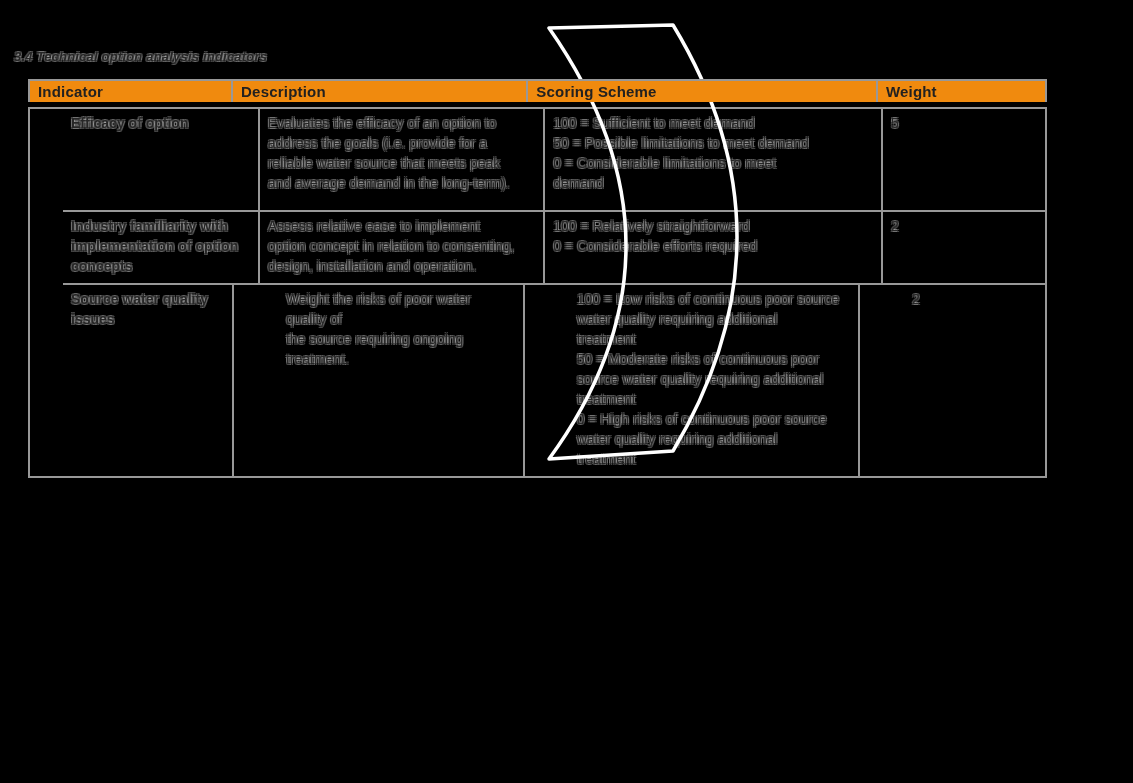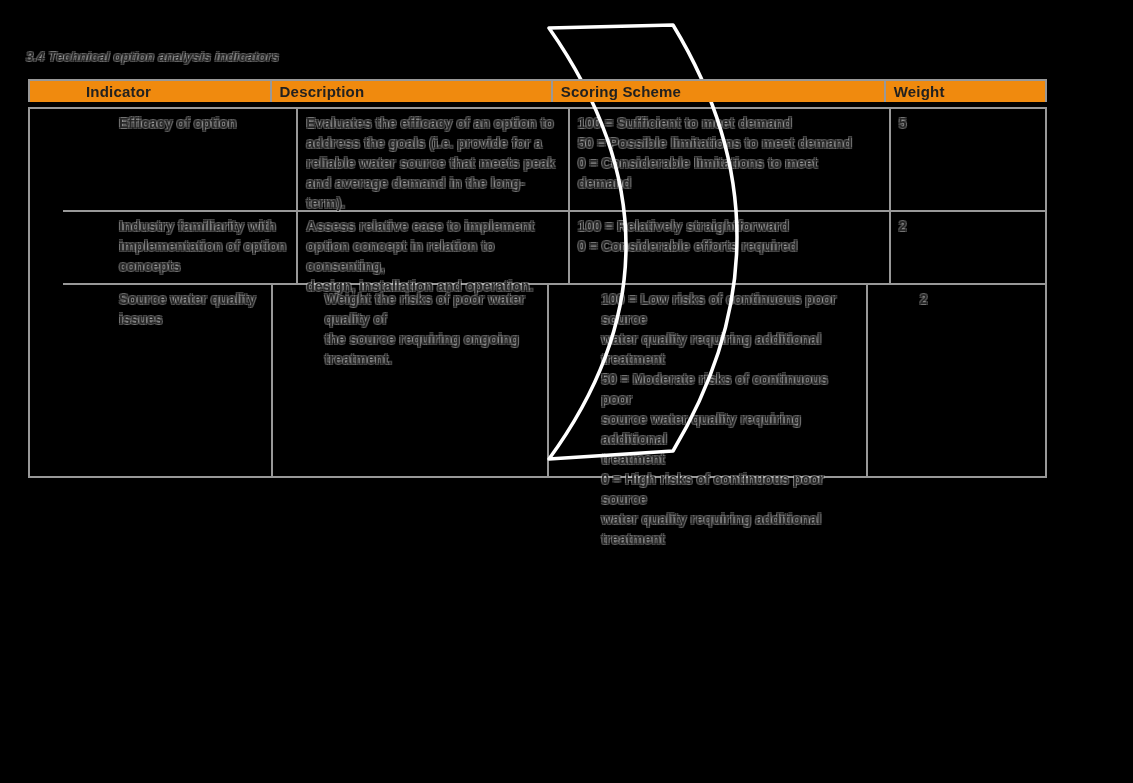--- a/index.html
+++ b/index.html
@@ -8,21 +8,21 @@
   .canvas { position:relative; width:1133px; height:783px; background:#000; }
 
   
   .ghost {
     color:#262626;
     text-shadow: 1px 1px 0 rgba(225,225,225,.30), -1px -1px 0 rgba(225,225,225,.30),
                  1px -1px 0 rgba(225,225,225,.30), -1px 1px 0 rgba(225,225,225,.30);
   }
 
   .doc-title {
-    position:absolute; left:26px; top:49px;
+    position:absolute; left:14px; top:49px;
     font-size:13px; font-style:italic; font-weight:bold; letter-spacing:.2px;
   }
 
   .table-wrap { position:absolute; left:28px; top:79px; width:1019px; }
 
   
   .header-row {
     position:relative; z-index:10;
     display:flex; width:1019px; height:23px;
     border:2px solid #989898; border-bottom:none;
@@ -41,25 +41,24 @@
     position:relative; z-index:1; margin-top:5px;
     width:1019px; border:2px solid #989898; background:transparent;padding-left:33px;
   }
   .brow { display:flex; border-bottom:2px solid #989898; }
   .brow:last-child { border-bottom:none; }
   .bcell {
     border-right:2px solid #989898;
     padding:4px 10px 0 8px;
     font-size:14px; line-height:20px;
     white-space:pre-line;
-    font-weight:bold;
   }
   .bcell:last-child { border-right:none; }
 
-  .c1 { width:209px;margin-left:48px; } .c2 { width:304px; } .c3 { width:360px; } .c4 { width:172px; }
+  .c1 { width:209px; } .c2 { width:304px; } .c3 { width:360px; } .c4 { width:172px; }
   .r1 { height:103px; } .r2 { height:73px; } .r3 { height:191px;gap:44px; }
   .bcell.c1 { font-weight:bold; }
 
   
   .swoosh { position:absolute; left:0; top:0; z-index:5; pointer-events:none; }
 </style>
 </head>
 <body>
 
 <div class="canvas">

